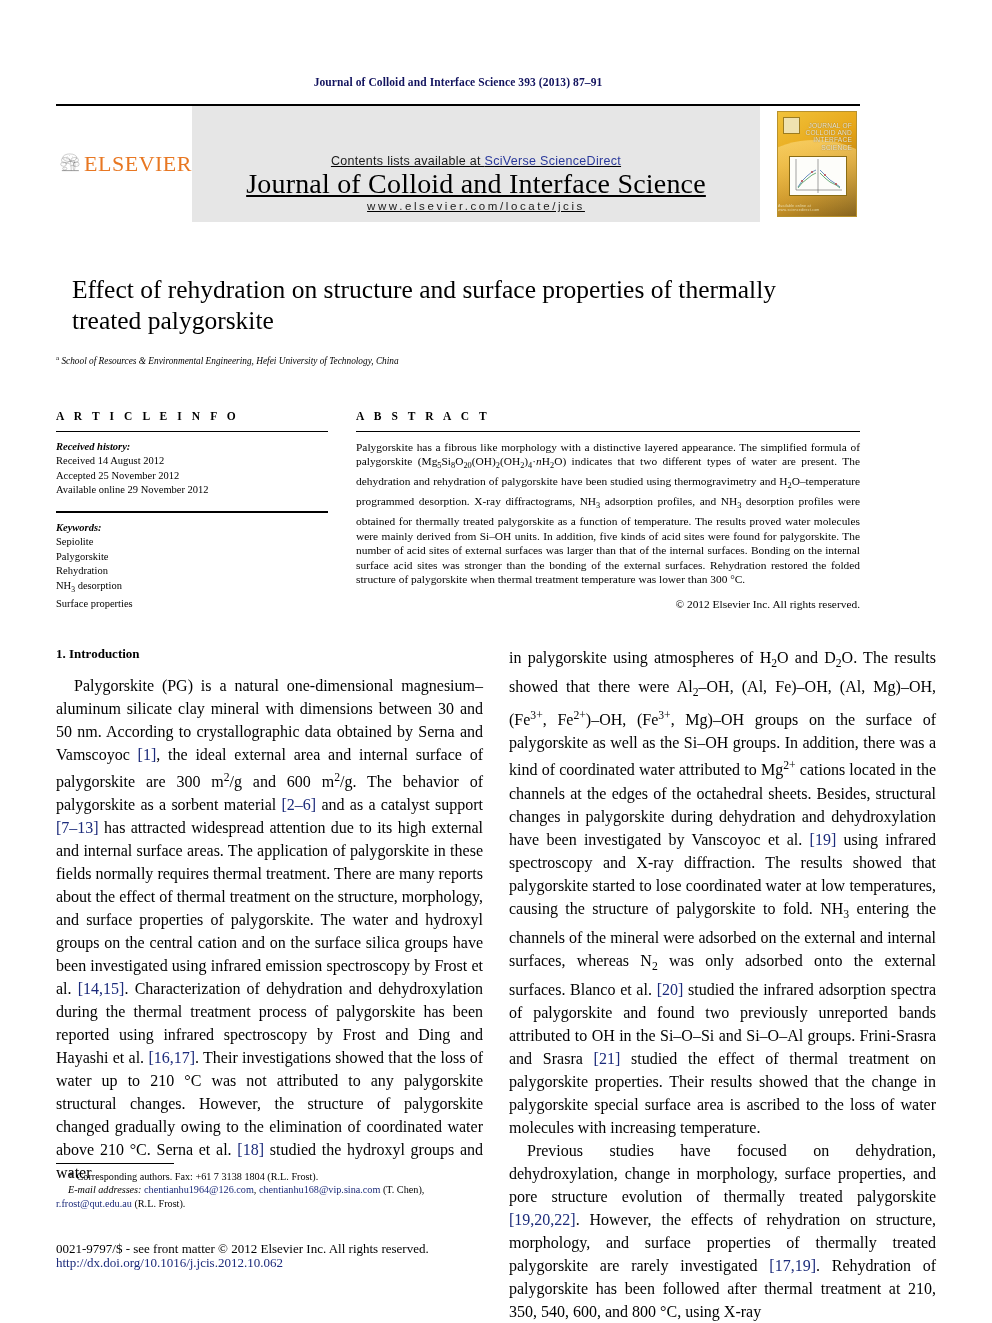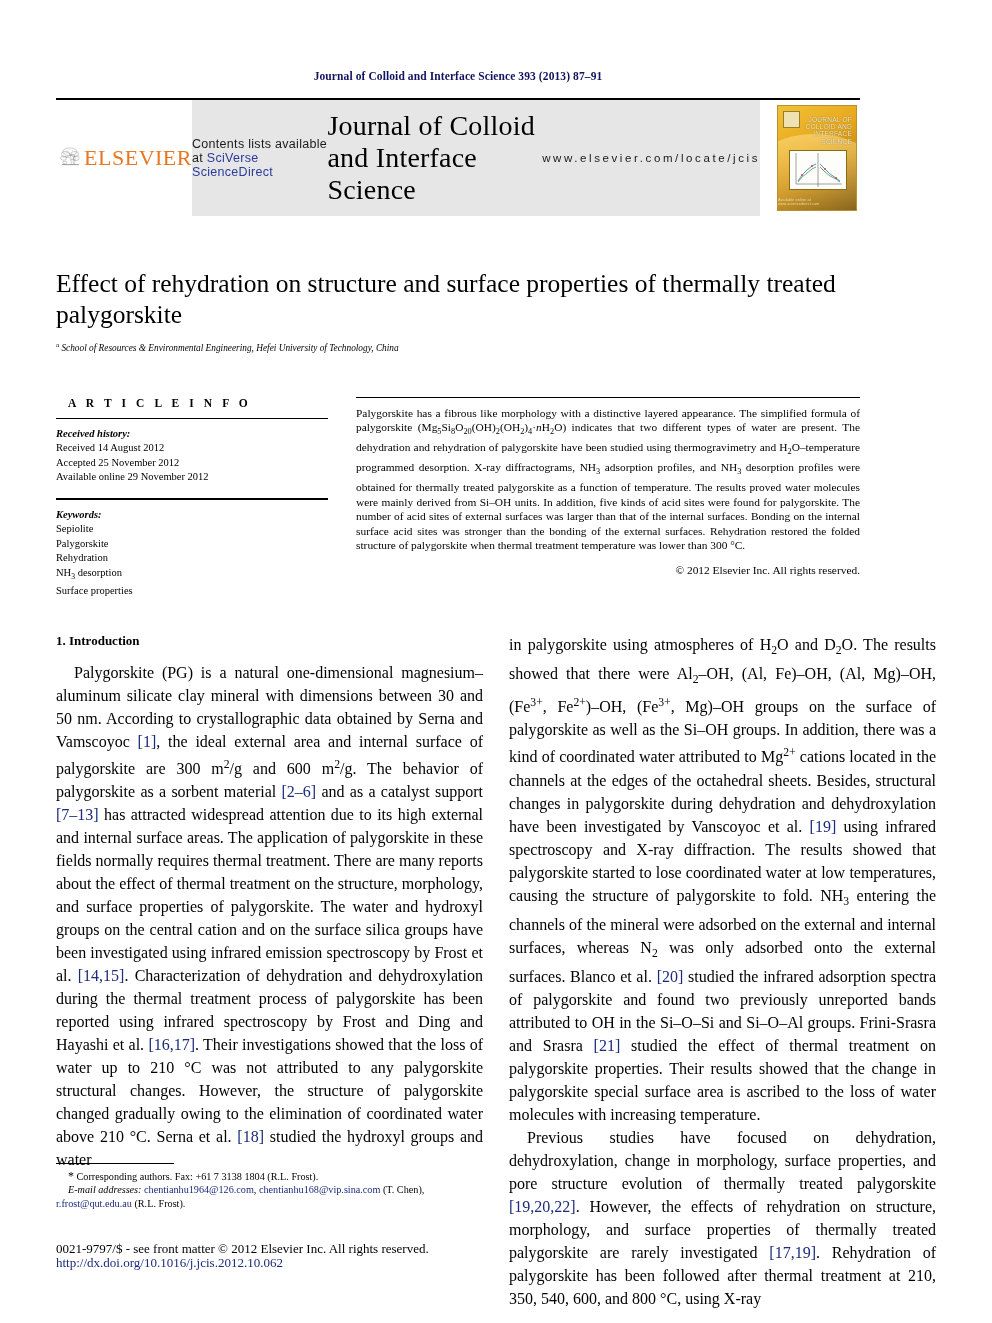--- a/index.html
+++ b/index.html
@@ -14,21 +14,21 @@
     color: #000;
     position: relative;
     overflow: hidden;
   }
   .page {
     position: absolute;
     left: 0; top: 0;
     width: 916px;
     height: 1323px;
     box-sizing: border-box;
-    padding: 0 56px;
+    padding: 6px 56px;
   }
 
   
   .running-head {
     text-align: center;
     font-family: "Liberation Serif", serif;
     font-weight: bold;
     font-size: 11.5px;
     color: #12135e;
     padding-top: 70px;
@@ -58,24 +58,25 @@
     font-size: 22px;
     letter-spacing: 0.5px;
     color: #E87722;
     line-height: 1;
     margin-top: 1px;
   }
   .mast-center {
     flex: 1 1 auto;
     background: #e6e6e6;
     display: flex;
-    flex-direction: row;
+    flex-direction: column;
     align-items: center;
     justify-content: flex-end;
     padding: 9px 0 10px 0;
+    text-decoration: underline;
   }
   .contents-line {
     font-family: "Liberation Sans", sans-serif;
     font-size: 12.5px;
     color: #1a1a1a;
     letter-spacing: 0.3px;
   }
   .contents-line .sd {
     color: #2b3a9c;
   }
@@ -149,21 +150,21 @@
     letter-spacing:.2px;
   }
 
   
   .title-block { margin-top: 52px; }
   h1.paper-title {
     font-family: "Liberation Serif", serif;
     font-weight: normal;
     font-size: 25.5px;
     line-height: 31px;
-    margin: 0;
+    margin: 16px;
     color: #000;
   }
   .authors {
     font-family: "Liberation Serif", serif;
     font-size: 17.5px;
     line-height: 24px;
     margin-top: 20px;
     color: #000;
   }
   .authors sup { font-size: 11px; color: #1b2a7a; vertical-align: super; }
@@ -185,21 +186,20 @@
   }
   .col-info { width: 272px; flex: 0 0 272px; }
   .col-abs  { flex: 1 1 auto; }
   .sec-head {
     font-family: "Liberation Serif", serif;
     font-weight: bold;
     font-size: 11.5px;
     letter-spacing: 3.6px;
     color: #000;
     margin-bottom: 9px;
-    margin-left: 12px;
   }
   .rule-thin { border-top: 1px solid #000; margin: 0 0 8px 0; }
   .rule-thick { border-top: 2px solid #000; margin: 13px 0 8px 0; }
   .info-label {
     font-family: "Liberation Serif", serif;
     font-style: italic;
     font-weight: bold;
     font-size: 10.5px;
     line-height: 14.5px;
   }
@@ -371,20 +371,21 @@
       <div class="rule-thick"></div>
       <div class="info-label">Keywords:</div>
       <div class="info-line">Sepiolite</div>
       <div class="info-line">Palygorskite</div>
       <div class="info-line">Rehydration</div>
       <div class="info-line">NH<sub>3</sub> desorption</div>
       <div class="info-line">Surface properties</div>
     </div>
 
     <div class="col-abs">
+      <div class="sec-head">A B S T R A C T</div>
       <div class="rule-thin"></div>
       <div class="abstract-text">Palygorskite has a fibrous like morphology with a distinctive layered appearance. The simplified formula of palygorskite (Mg<sub>5</sub>Si<sub>8</sub>O<sub>20</sub>(OH)<sub>2</sub>(OH<sub>2</sub>)<sub>4</sub>·<i>n</i>H<sub>2</sub>O) indicates that two different types of water are present. The dehydration and rehydration of palygorskite have been studied using thermogravimetry and H<sub>2</sub>O–temperature programmed desorption. X-ray diffractograms, NH<sub>3</sub> adsorption profiles, and NH<sub>3</sub> desorption profiles were obtained for thermally treated palygorskite as a function of temperature. The results proved water molecules were mainly derived from Si–OH units. In addition, five kinds of acid sites were found for palygorskite. The number of acid sites of external surfaces was larger than that of the internal surfaces. Bonding on the internal surface acid sites was stronger than the bonding of the external surfaces. Rehydration restored the folded structure of palygorskite when thermal treatment temperature was lower than 300 °C.</div>
       <div class="copyright">© 2012 Elsevier Inc. All rights reserved.</div>
     </div>
   </div>
 
   <div class="body-cols">
     <div class="bcol">
       <h2 class="sec-title">1. Introduction</h2>
       <p class="body-p">Palygorskite (PG) is a natural one-dimensional magnesium–aluminum silicate clay mineral with dimensions between 30 and 50 nm. According to crystallographic data obtained by Serna and Vamscoyoc <span class="ref">[1]</span>, the ideal external area and internal surface of palygorskite are 300 m<sup>2</sup>/g and 600 m<sup>2</sup>/g. The behavior of palygorskite as a sorbent material <span class="ref">[2–6]</span> and as a catalyst support <span class="ref">[7–13]</span> has attracted widespread attention due to its high external and internal surface areas. The application of palygorskite in these fields normally requires thermal treatment. There are many reports about the effect of thermal treatment on the structure, morphology, and surface properties of palygorskite. The water and hydroxyl groups on the central cation and on the surface silica groups have been investigated using infrared emission spectroscopy by Frost et al. <span class="ref">[14,15]</span>. Characterization of dehydration and dehydroxylation during the thermal treatment process of palygorskite has been reported using infrared spectroscopy by Frost and Ding and Hayashi et al. <span class="ref">[16,17]</span>. Their investigations showed that the loss of water up to 210 °C was not attributed to any palygorskite structural changes. However, the structure of palygorskite changed gradually owing to the elimination of coordinated water above 210 °C. Serna et al. <span class="ref">[18]</span> studied the hydroxyl groups and water</p>

